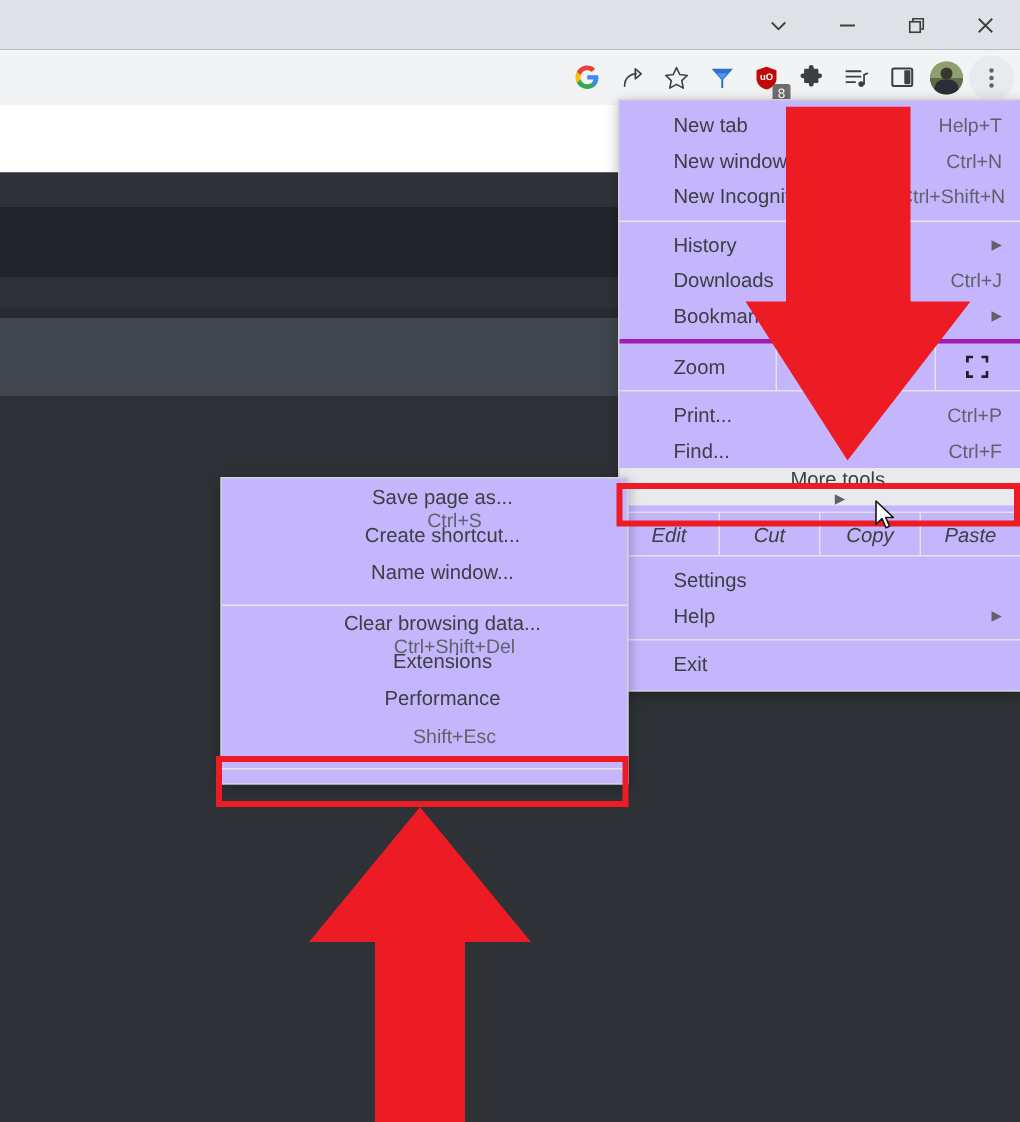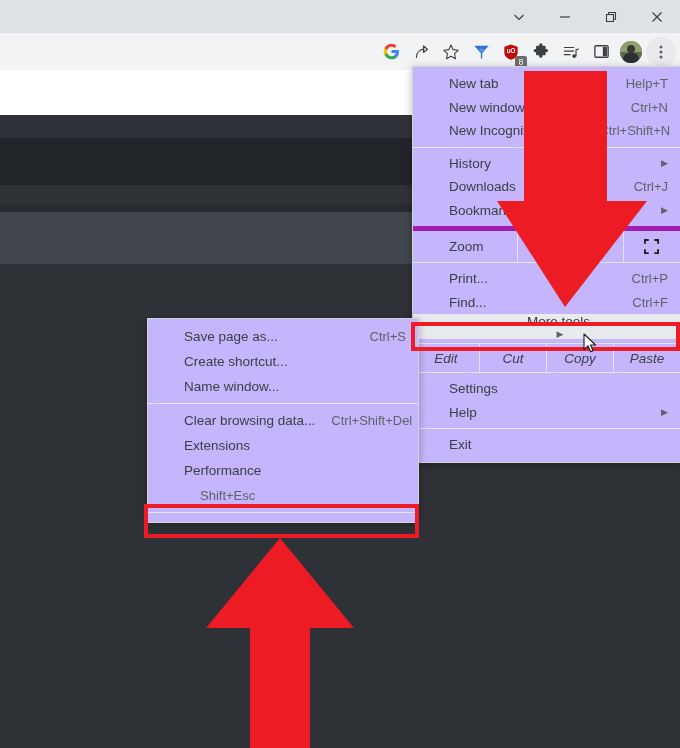--- a/index.html
+++ b/index.html
@@ -138,21 +138,21 @@
     left: 412px;
     top: 66px;
     width: 267px;
   }
   #main-menu .menu-row { padding-left: 36px; }
 
   .zoom-row {
     display: flex;
     align-items: stretch;
     height: 31px;
-    border-top: 5px solid #a21caf;
+    border-top: 3px solid #a21caf;
     border-bottom: 1px solid #e4e4e4;
     margin: 4px 0;
     text-align: center;
   }
   .zoom-label {
     flex: 0 0 104px;
     display: flex; align-items: center;
     padding-left: 36px;
     box-sizing: border-box;
   }
@@ -182,21 +182,21 @@
   .edit-cell + .edit-cell { border-left: 1px solid #e4e4e4; }
 
   .highlighted { background: #e8eaed; }
 
   
   #sub-menu {
     left: 147px;
     top: 318px;
     width: 270px;
   }
-  #sub-menu .menu-row { height: 25px; }
+  #sub-menu .menu-row { height: 25px; flex-direction: column; }
 
   
   .redbox {
     position: absolute;
     border: 4px solid #ed1c24;
     box-sizing: border-box;
     pointer-events: none;
   }
   #box-more-tools { left: 411px; top: 322px; width: 269px; height: 29px; }
   #box-dev-tools  { left: 144px; top: 504px; width: 275px; height: 34px; }

